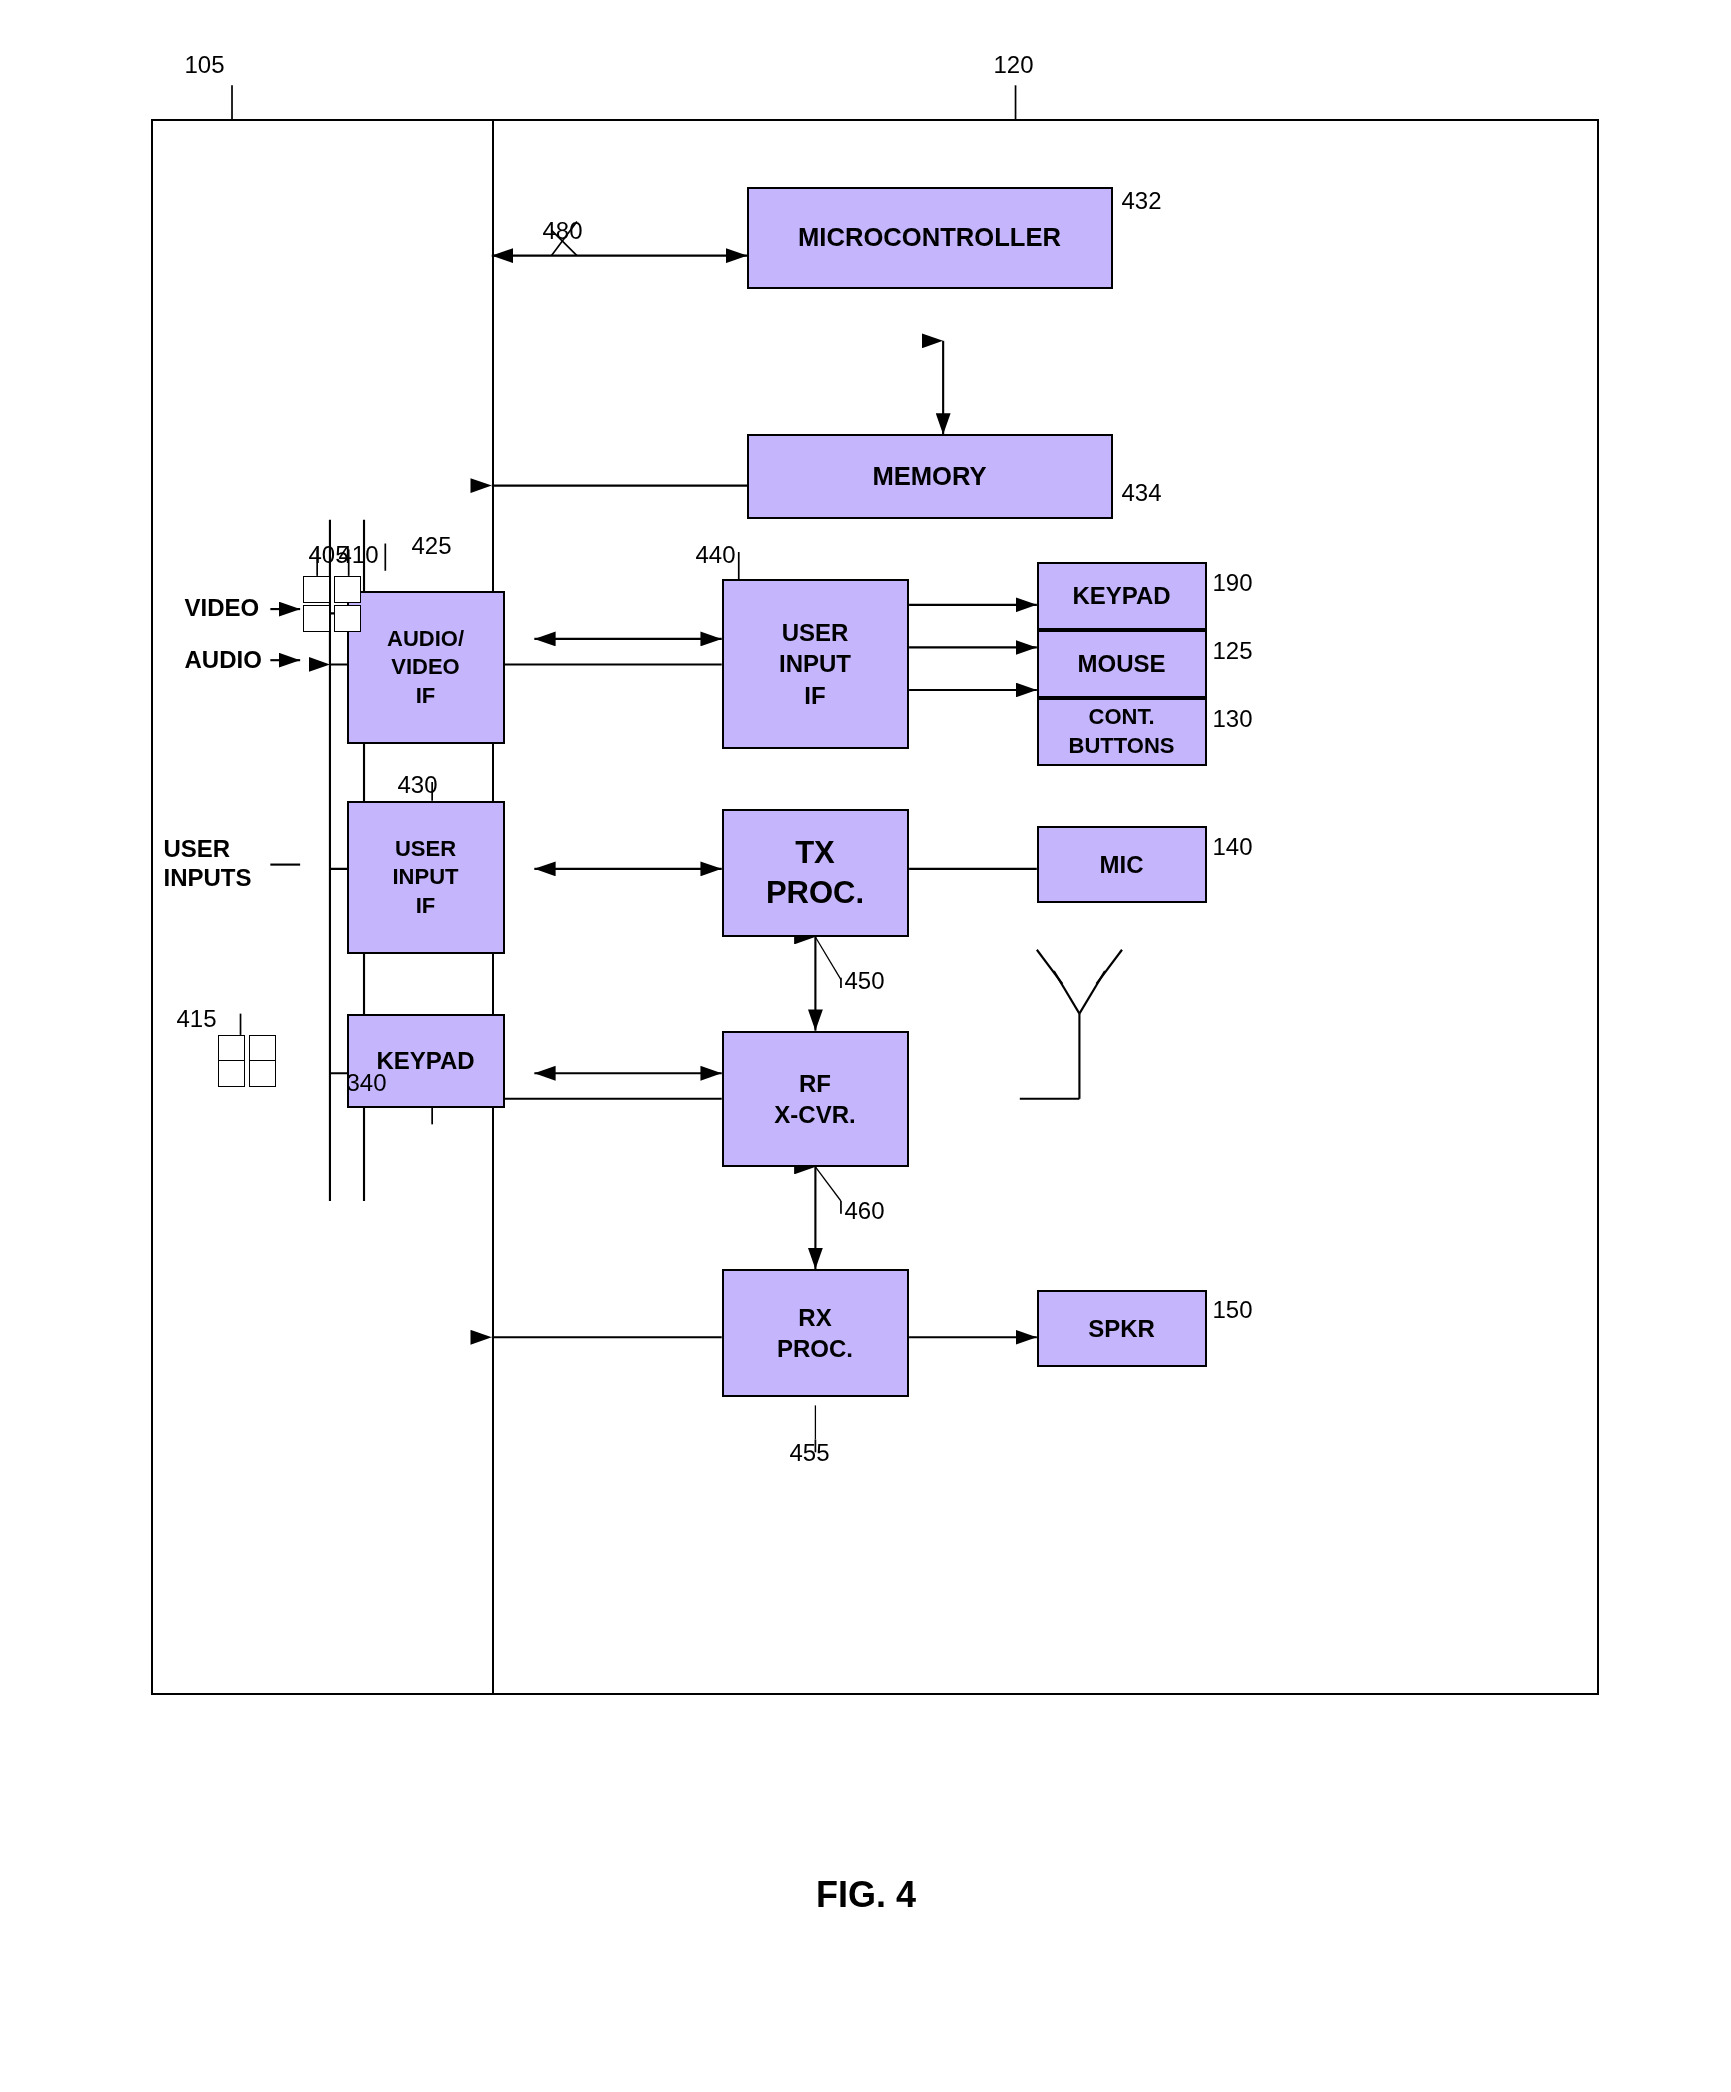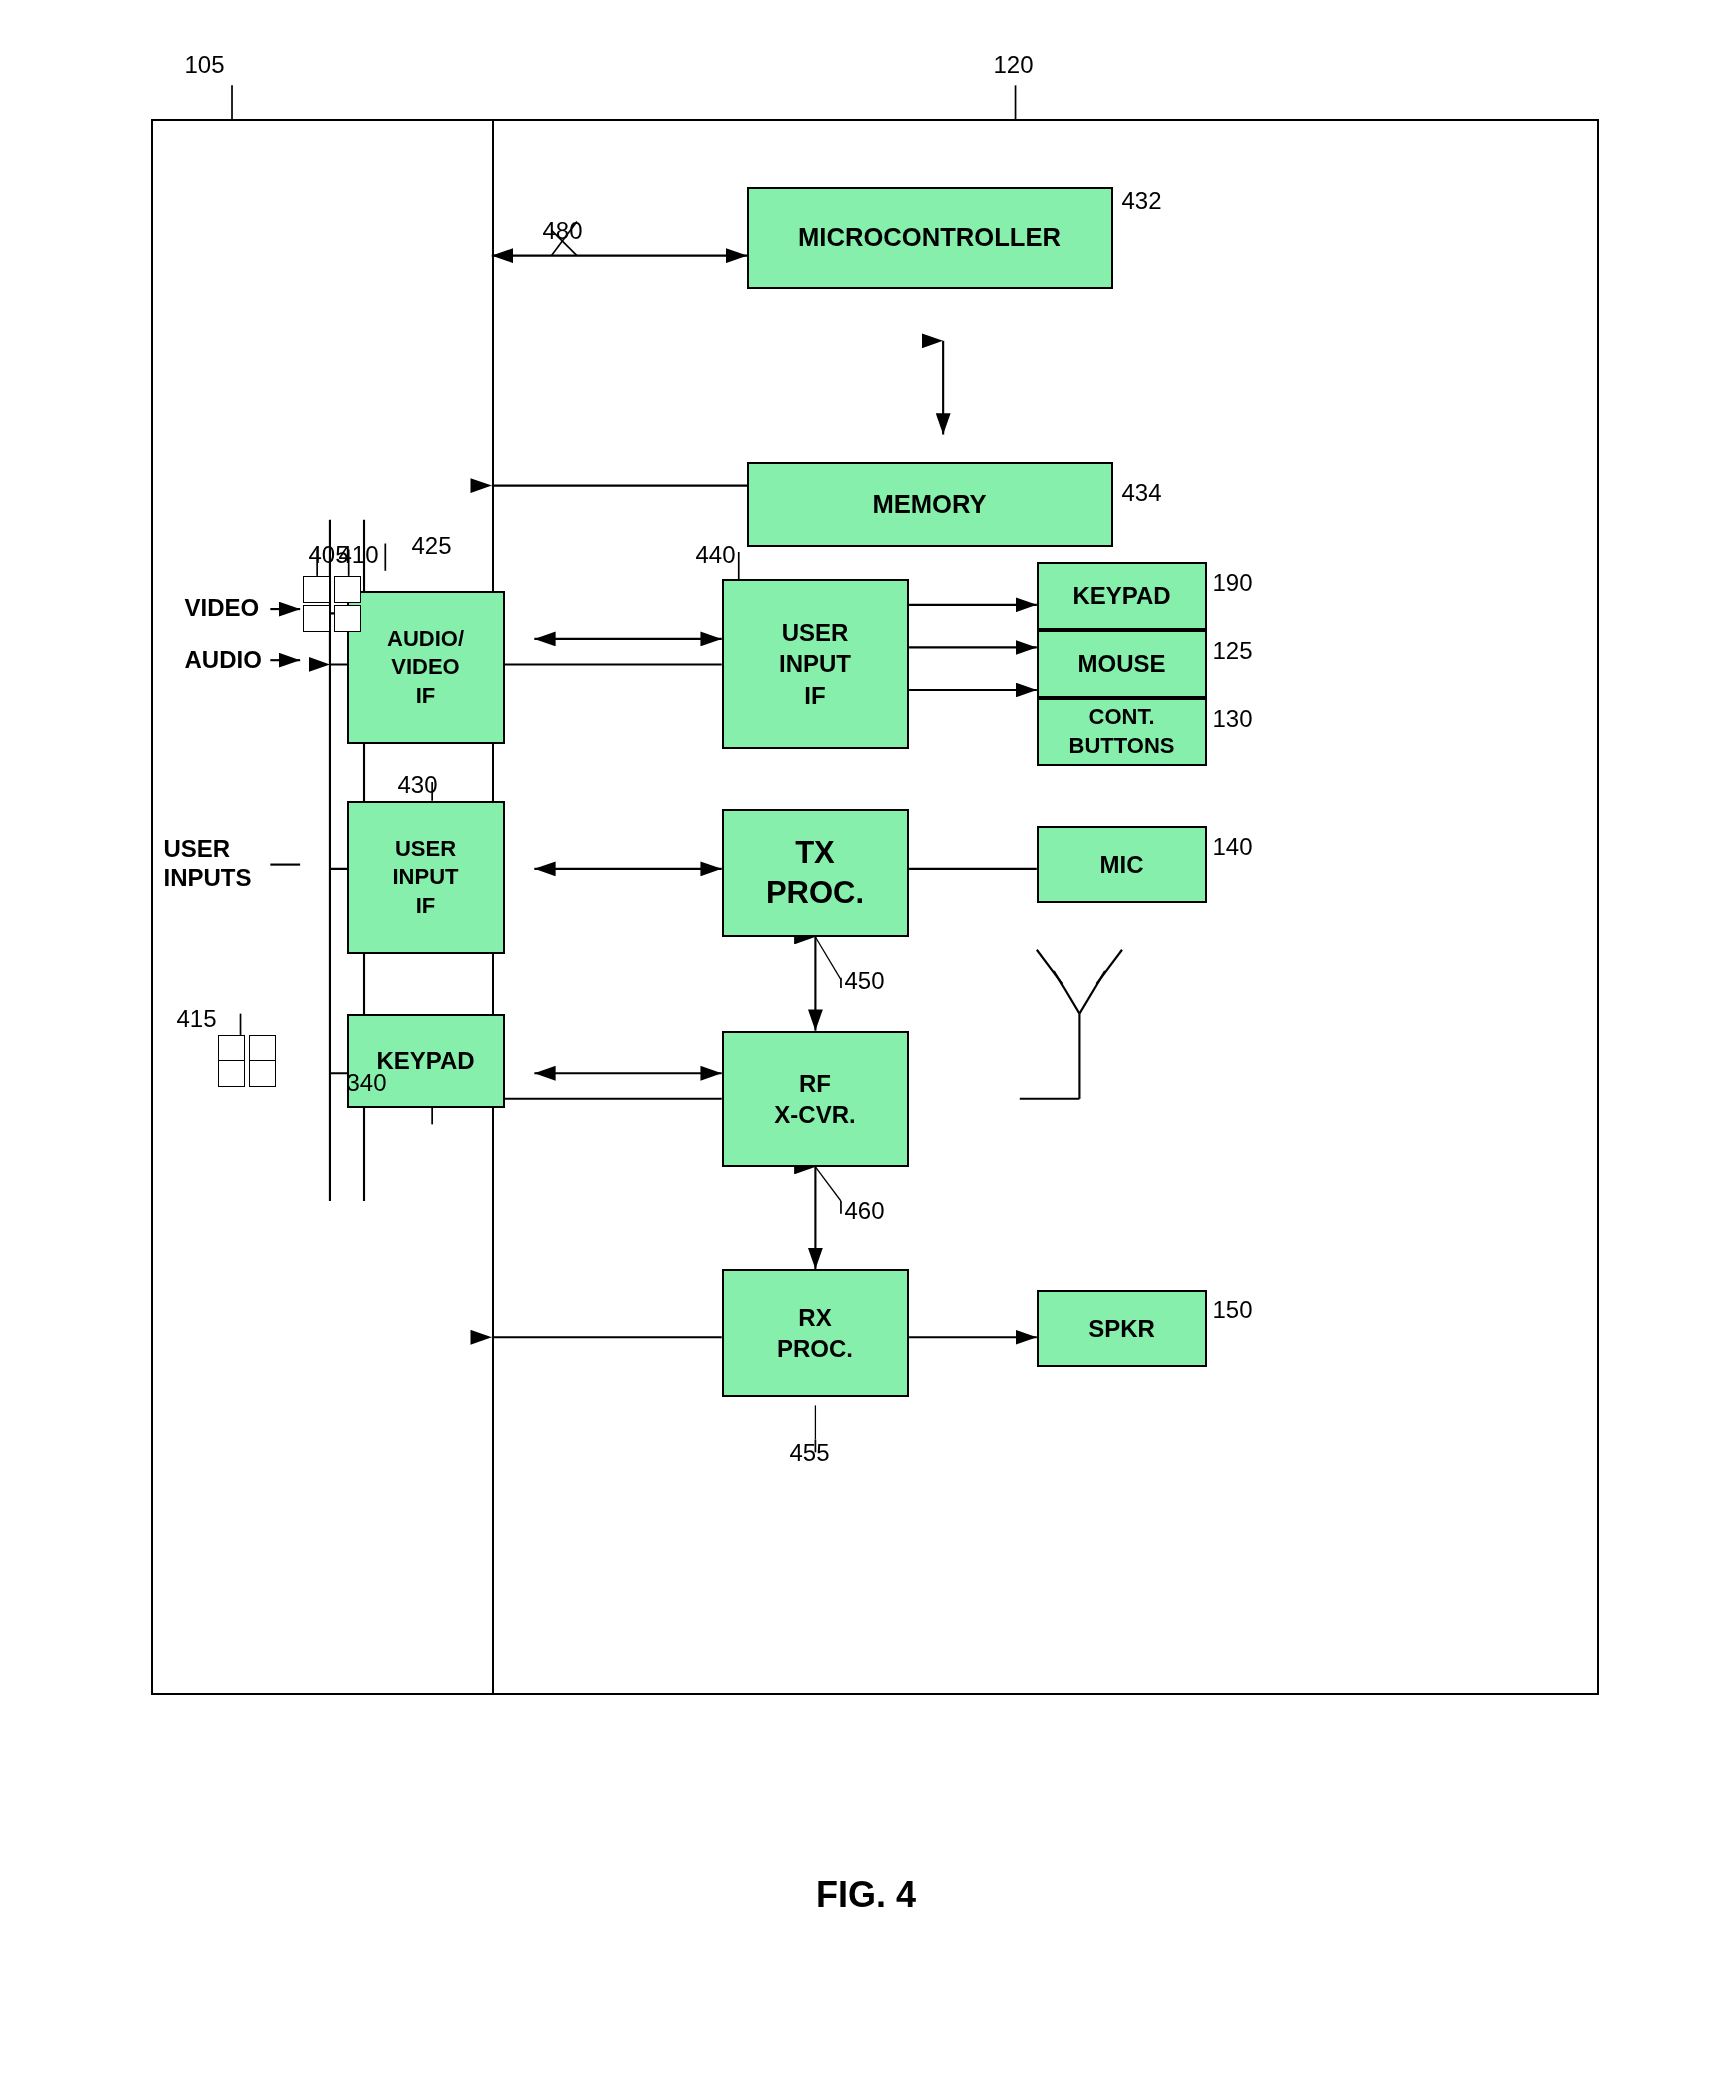--- a/index.html
+++ b/index.html
@@ -46,21 +46,21 @@
       top: 68px;
       left: 392px;
       width: 2.6px;
       height: 1576px;
       background: #000;
     }
     
     .block {
       position: absolute;
       border: 2.1px solid #000;
-      background: #86efac;
+      background: #c4b5fd;
       display: flex;
       align-items: center;
       justify-content: center;
       text-align: center;
       font-size: 24px;
       font-weight: bold;
       line-height: 1.3;
     }
     
     .arrows-svg {
@@ -179,21 +179,21 @@
 
       <line x1="840" y1="1310" x2="870" y2="1350" stroke="#000" stroke-width="1.5"></line>
 
       <line x1="840" y1="1590" x2="840" y2="1630" stroke="#000" stroke-width="1.5"></line>
 
     </svg>
 
     <div class="block" style="left:647px; top:136px; width:366px; height:102px; font-size:25.6px;">MICROCONTROLLER</div>
     <div class="ref-label" style="top:136px; left:1022px;">432</div>
 
-    <div class="block" style="left:647px; top:383px; width:366px; height:85px; font-size:25.6px;margin-top:28px;">MEMORY</div>
+    <div class="block" style="left:647px; top:383px; width:366px; height:85px; font-size:25.6px;">MEMORY</div>
     <div class="ref-label" style="top:400px; left:1022px;margin-top:28px;">434</div>
 
     <div class="block" style="left:247px; top:520px; width:158px; height:153px; font-size:22px; white-space:pre-line;margin-top:20px;">AUDIO/
 VIDEO
 IF</div>
     <div class="ref-label" style="top:481px; left:264px;margin-left:48px;">425</div>
 
     <div class="block" style="left:622px; top:528px; width:187px; height:170px; font-size:24px; white-space:pre-line;">USER
 INPUT
 IF</div>

